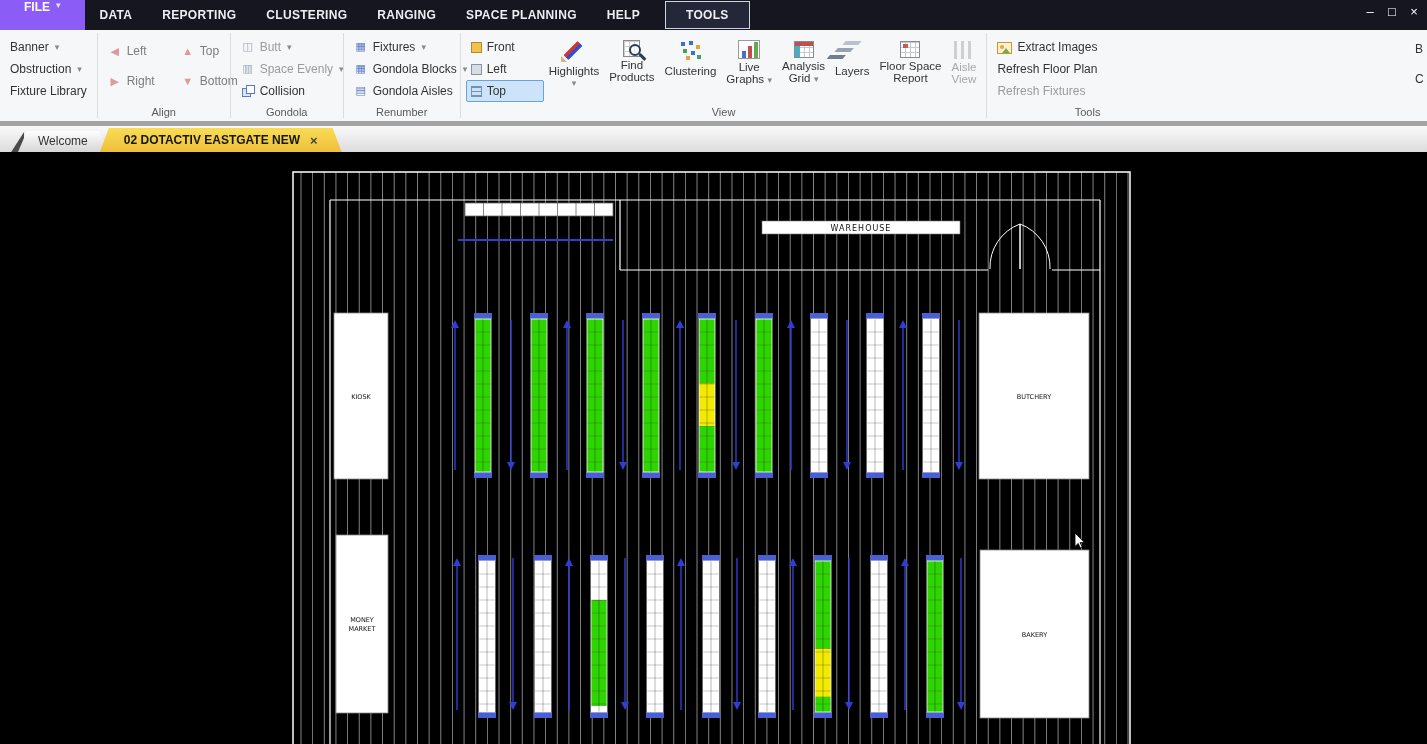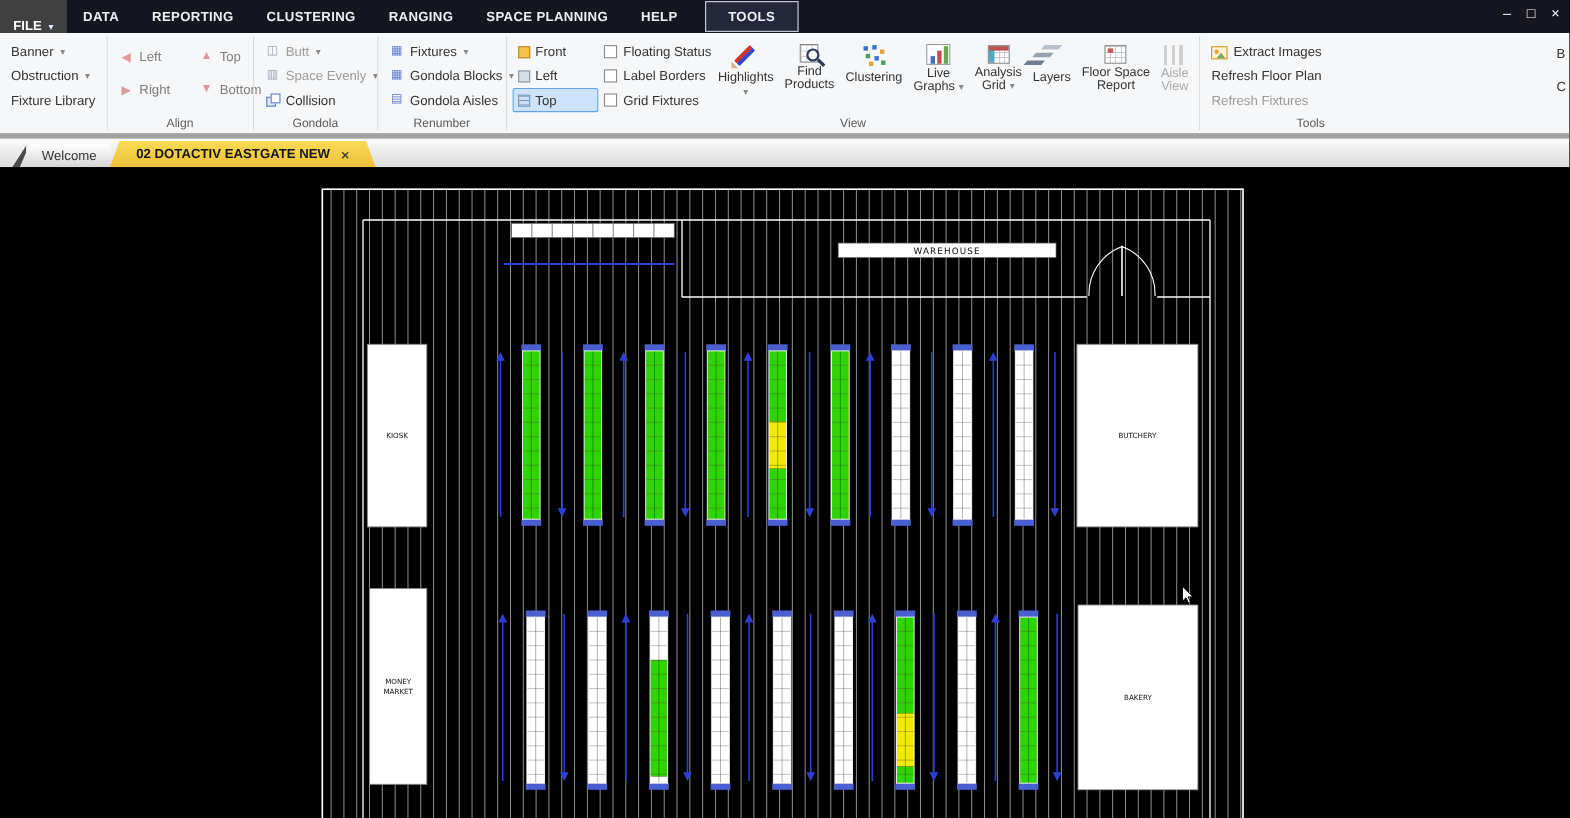--- a/index.html
+++ b/index.html
@@ -2,21 +2,21 @@
 <html><head>
 <meta charset="utf-8">
 <style>
   * { box-sizing: border-box; }
   html,body { margin:0; padding:0; background:#000; }
   body { font-family:"Liberation Sans","DejaVu Sans",sans-serif; }
   .app { position:relative; width:1427px; height:744px; overflow:hidden; background:#000; }
 
   
   .titlebar { height:30px; background:#15161f; display:flex; align-items:stretch; color:#eceef4; font-size:12px; position:relative; }
-  .file-btn { background:#404040; padding:0 12px; display:flex; align-items:flex-end; gap:5px; font-weight:bold; color:#fff; cursor:default; }
+  .file-btn { background:#8b5cf6; padding:0 24px; display:flex; align-items:flex-start; gap:5px; font-weight:bold; color:#fff; cursor:default; }
   .file-btn .caret { color:#dfe6ff; }
   .menus { display:flex; align-items:center; }
   .menu-item { padding:0 15px; line-height:28px; letter-spacing:.3px; white-space:nowrap;font-weight:bold; }
   .menu-item.active { border:1px solid #cfd4e2; background:#232737; margin-left:10px; padding:1px 20px; line-height:24px; font-weight:bold; }
   .win-controls { position:absolute; right:2px; top:2px; display:flex; }
   .win-controls span { width:22px; text-align:center; font-size:13px; color:#fff; line-height:20px; }
 
   
   .ribbon { height:96px; background:#f6f7f8; border-bottom:5px solid #a3a3a3; display:flex; position:relative; color:#333; font-size:12px; overflow:hidden; }
   .rsep { width:1px; background:#dcdcdc; margin:3px 0; flex:none; }
@@ -225,34 +225,20 @@
               <span class="ico-s front-icon"></span>
               <span>Front</span>
             </div>
             <div class="row-btn">
               <span class="ico-s left-view-icon"></span>
               <span>Left</span>
             </div>
             <div class="row-btn selected">
               <span class="ico-s top-view-icon"></span>
               <span>Top</span>
-            </div>
-          </div>
-        <div class="rows" id="check-col1" style="width:104px;">
-            <div class="row-btn check-row">
-              <span class="cbx"></span>
-              <span>Floating Status</span>
-            </div>
-            <div class="row-btn check-row">
-              <span class="cbx"></span>
-              <span>Label Borders</span>
-            </div>
-            <div class="row-btn check-row">
-              <span class="cbx"></span>
-              <span>Grid Fixtures</span>
             </div>
           </div>
         <div class="big-btns" id="big-btns">
             <div class="big-btn">
               <span class="ico highlights-icon"></span>
               <div class="lbl">
                 <div>Highlights</div>
               </div>
               <div class="caret-below">▾</div>
             </div>

